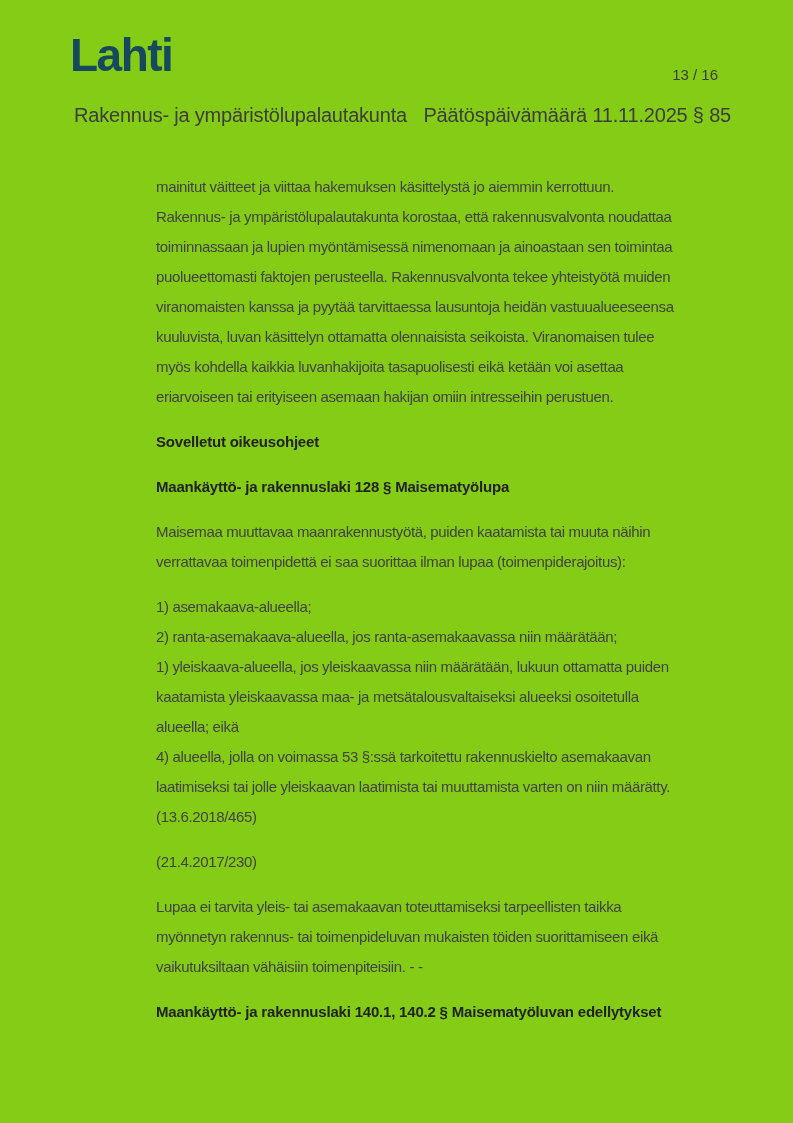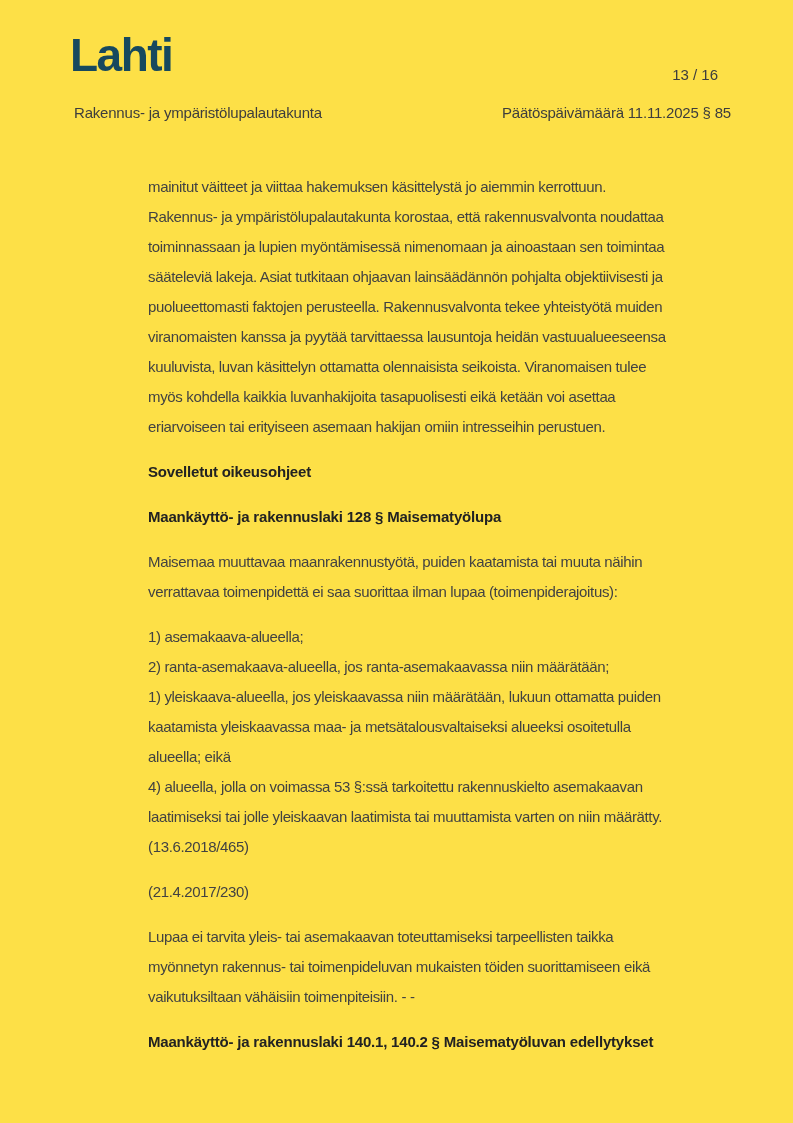--- a/index.html
+++ b/index.html
@@ -4,21 +4,21 @@
 <style>
   html, body {
     margin: 0;
     padding: 0;
     background: #ffffff;
   }
   .page {
     position: relative;
     width: 793px;
     height: 1123px;
-    background: #fde047;
+    background: #84cc16;
     overflow: hidden;
     font-family: "Liberation Sans", sans-serif;
   }
   .logo {
     position: absolute;
     left: 70px;
     top: 30px;
     font-size: 46px;
     font-weight: 700;
     letter-spacing: -1.5px;
@@ -33,28 +33,28 @@
     color: #3d3d3d;
     margin-top: 20px;
   }
   .header-row {
     position: absolute;
     top: 104px;
     left: 74px;
     right: 62px;
     display: flex;
     justify-content: space-between;
-    font-size: 15px;
+    font-size: 20px;
     color: #3d3d3d;
     letter-spacing: -0.2px;
   }
   .doc-body {
     position: absolute;
     top: 172px;
-    left: 148px;
+    left: 156px;
     width: 575px;
     color: #424242;
     font-size: 15px;
     letter-spacing: -0.35px;
   }
   .block { margin-bottom: 15px; }
   .line {
     line-height: 30px;
     white-space: nowrap;
   }
@@ -76,21 +76,20 @@
   <div class="header-row">
     <span>Rakennus- ja ympäristölupalautakunta</span>
     <span>Päätöspäivämäärä 11.11.2025 § 85</span>
   </div>
 
   <div class="doc-body">
       <div class="block paragraph">
         <div class="line">mainitut väitteet ja viittaa hakemuksen käsittelystä jo aiemmin kerrottuun.</div>
         <div class="line">Rakennus- ja ympäristölupalautakunta korostaa, että rakennusvalvonta noudattaa</div>
         <div class="line">toiminnassaan ja lupien myöntämisessä nimenomaan ja ainoastaan sen toimintaa</div>
-        <div class="line">sääteleviä lakeja. Asiat tutkitaan ohjaavan lainsäädännön pohjalta objektiivisesti ja</div>
         <div class="line">puolueettomasti faktojen perusteella. Rakennusvalvonta tekee yhteistyötä muiden</div>
         <div class="line">viranomaisten kanssa ja pyytää tarvittaessa lausuntoja heidän vastuualueeseensa</div>
         <div class="line">kuuluvista, luvan käsittelyn ottamatta olennaisista seikoista. Viranomaisen tulee</div>
         <div class="line">myös kohdella kaikkia luvanhakijoita tasapuolisesti eikä ketään voi asettaa</div>
         <div class="line">eriarvoiseen tai erityiseen asemaan hakijan omiin intresseihin perustuen.</div>
       </div>
       <div class="block heading">
         <div class="line">Sovelletut oikeusohjeet</div>
       </div>
       <div class="block heading">

